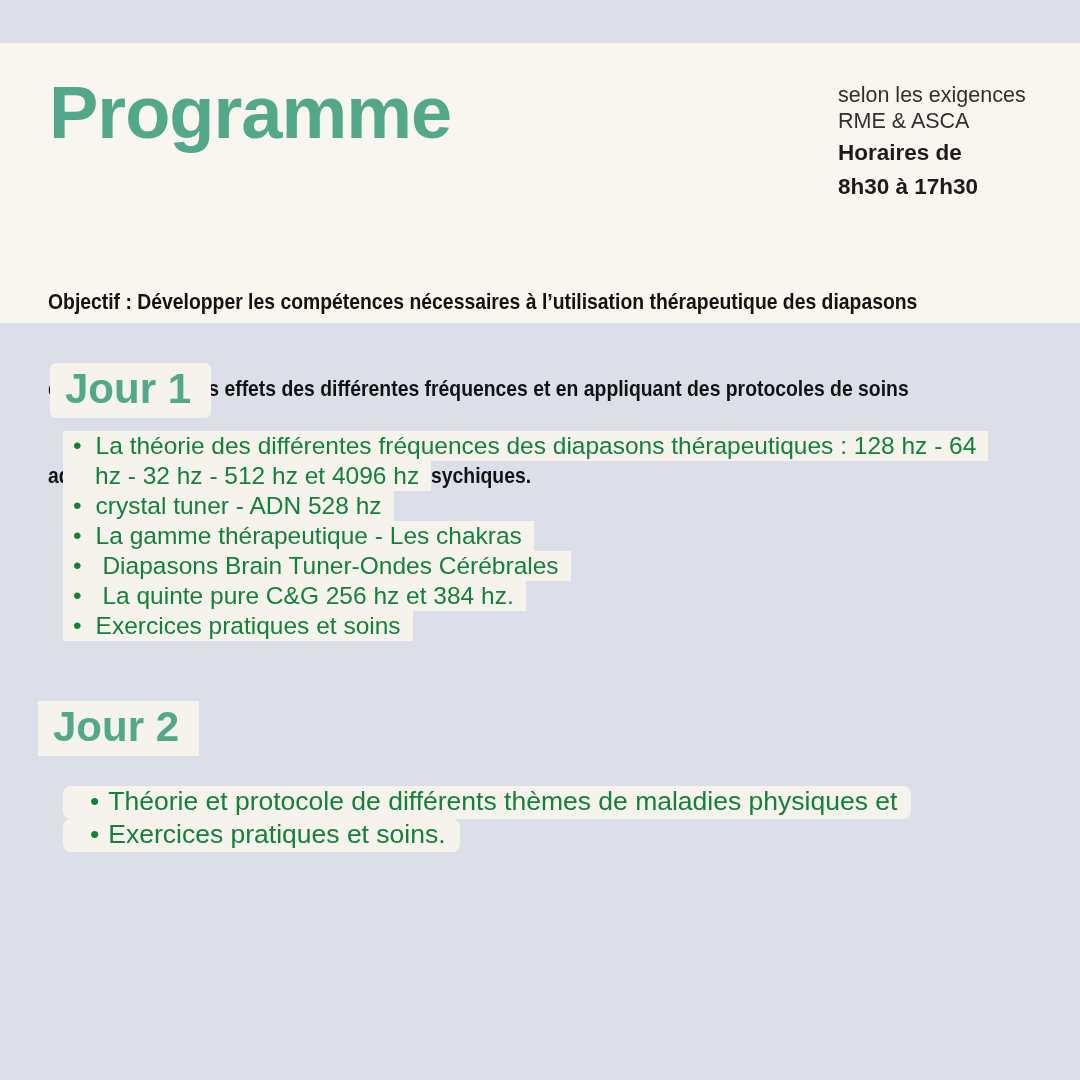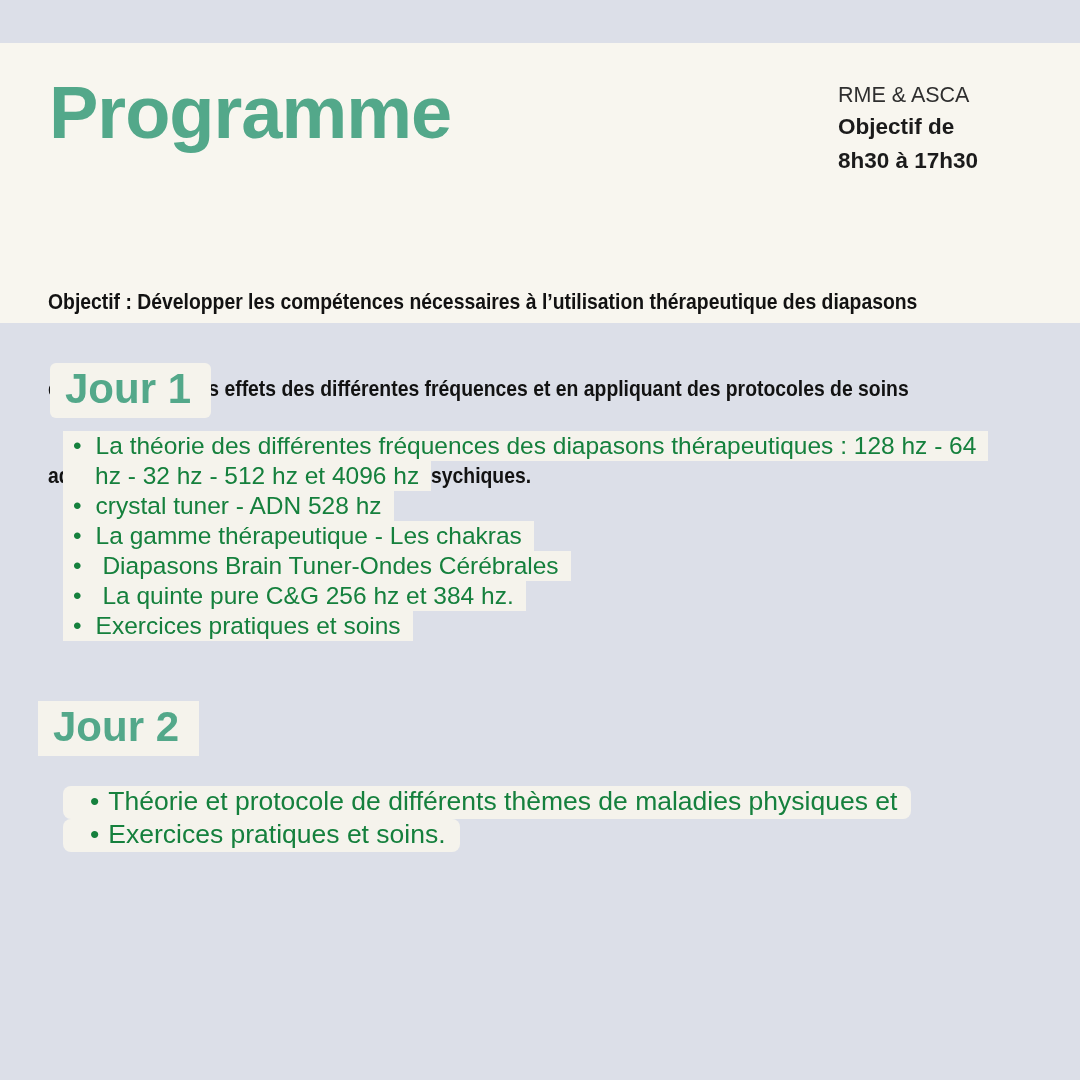--- a/index.html
+++ b/index.html
@@ -52,22 +52,23 @@
   .l2 .cont .hl { padding-left:47px; }
 </style>
 </head>
 <body>
 
 <div class="band"></div>
 
 <div class="title">Programme</div>
 
 <div class="meta">
+  <div class="m-reg">selon les exigences</div>
   <div class="m-reg">RME &amp; ASCA</div>
-  <div class="m-bold m3">Objectif de</div>
+  <div class="m-bold m3">Horaires de</div>
   <div class="m-bold m4">8h30 à 17h30</div>
 </div>
 
 <div class="objective">
   <div>Objectif : Développer les compétences nécessaires à l’utilisation thérapeutique des diapasons</div>
   <div>en comprenant les effets des différentes fréquences et en appliquant des protocoles de soins</div>
   <div>adaptés aux déséquilibres physiques et psychiques.</div>
 </div>
 
 <div class="chip chip1">Jour 1</div>

